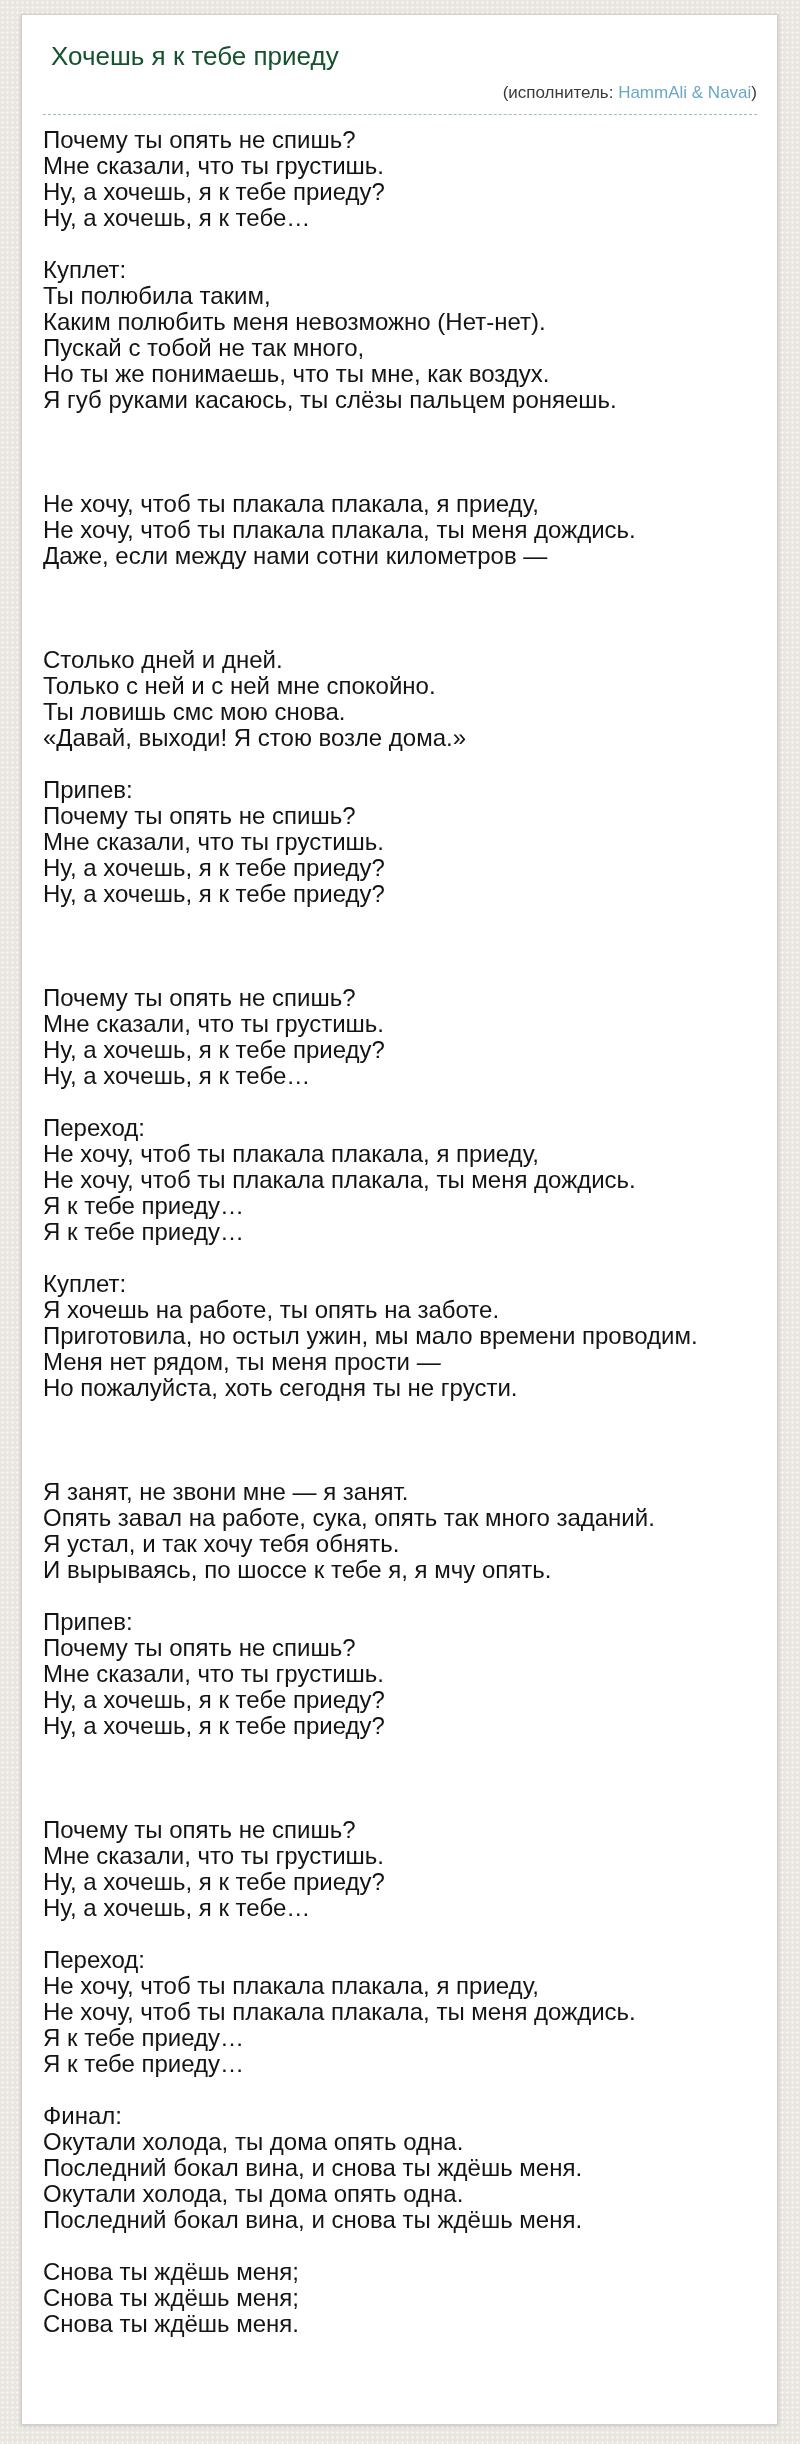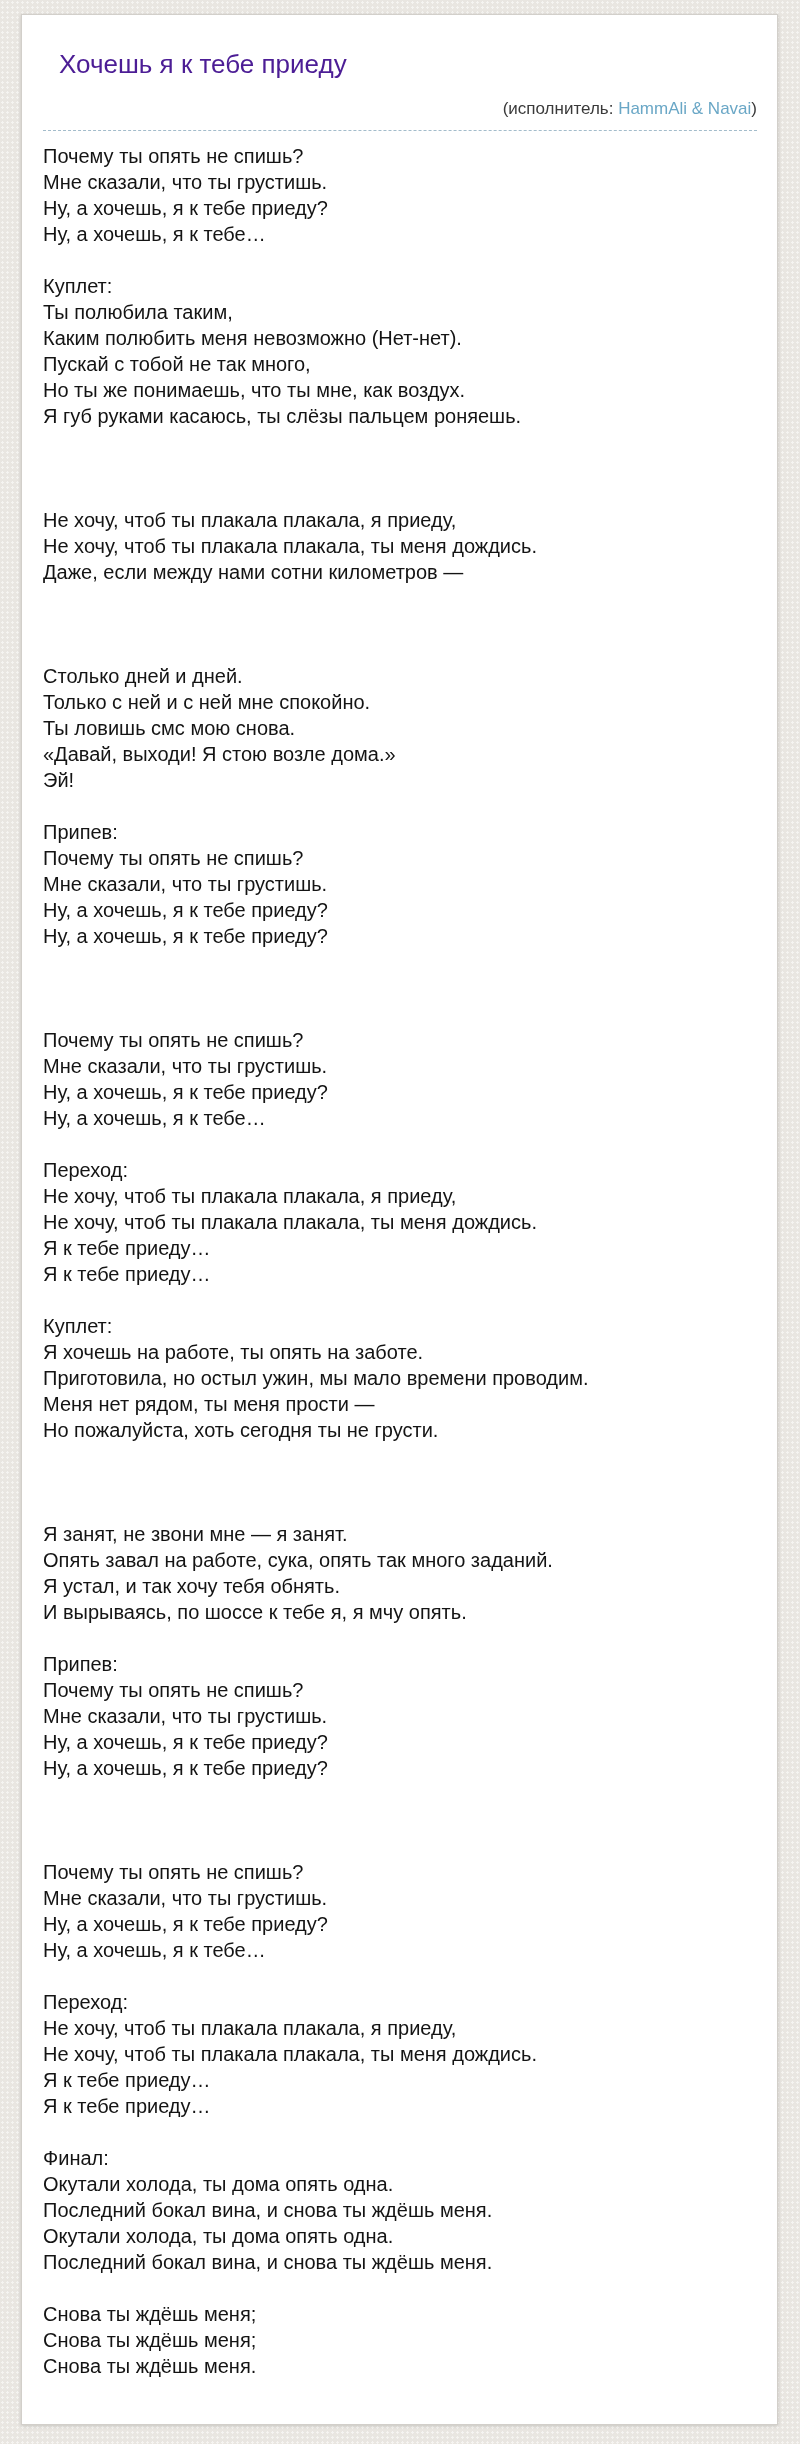--- a/index.html
+++ b/index.html
@@ -23,40 +23,40 @@
     background: #ffffff;
     border: 1px solid #d2cfca;
     box-shadow: 0 1px 4px rgba(0,0,0,0.15);
     padding: 16px 20px 18px 21px;
   }
   .header {
     border-bottom: 1px dashed #a3bccb;
     padding-bottom: 9px;
   }
   .title {
-    margin: 16px;
+    margin: 8px;
     font-size: 26px;
     line-height: 34px;
     font-weight: 400;
-    color: #4c1d95;
+    color: #14532d;
   }
   .subtitle {
     font-size: 17px;
     line-height: 24px;
     color: #3a3a3a;
     text-align: right;
   }
   .artist-link {
     color: #6aa7c6;
     text-decoration: none;
     cursor: pointer;
   }
   .lyrics {
     margin-top: 12px;
-    font-size: 20px;
+    font-size: 24px;
     line-height: 26px;
     color: #141414;
   }
   .line {
     height: 26px;
     white-space: pre;
   }
   .gap-normal { height: 26px; }
   .gap-large  { height: 78px; }
 </style>
@@ -85,21 +85,20 @@
         <div class="line">Я губ руками касаюсь, ты слёзы пальцем роняешь.</div>
         <div class="gap-large"></div>
         <div class="line">Не хочу, чтоб ты плакала плакала, я приеду,</div>
         <div class="line">Не хочу, чтоб ты плакала плакала, ты меня дождись.</div>
         <div class="line">Даже, если между нами сотни километров —</div>
         <div class="gap-large"></div>
         <div class="line">Столько дней и дней.</div>
         <div class="line">Только с ней и с ней мне спокойно.</div>
         <div class="line">Ты ловишь смс мою снова.</div>
         <div class="line">«Давай, выходи! Я стою возле дома.»</div>
-        <div class="line">Эй!</div>
         <div class="gap-normal"></div>
         <div class="line">Припев:</div>
         <div class="line">Почему ты опять не спишь?</div>
         <div class="line">Мне сказали, что ты грустишь.</div>
         <div class="line">Ну, а хочешь, я к тебе приеду?</div>
         <div class="line">Ну, а хочешь, я к тебе приеду?</div>
         <div class="gap-large"></div>
         <div class="line">Почему ты опять не спишь?</div>
         <div class="line">Мне сказали, что ты грустишь.</div>
         <div class="line">Ну, а хочешь, я к тебе приеду?</div>

